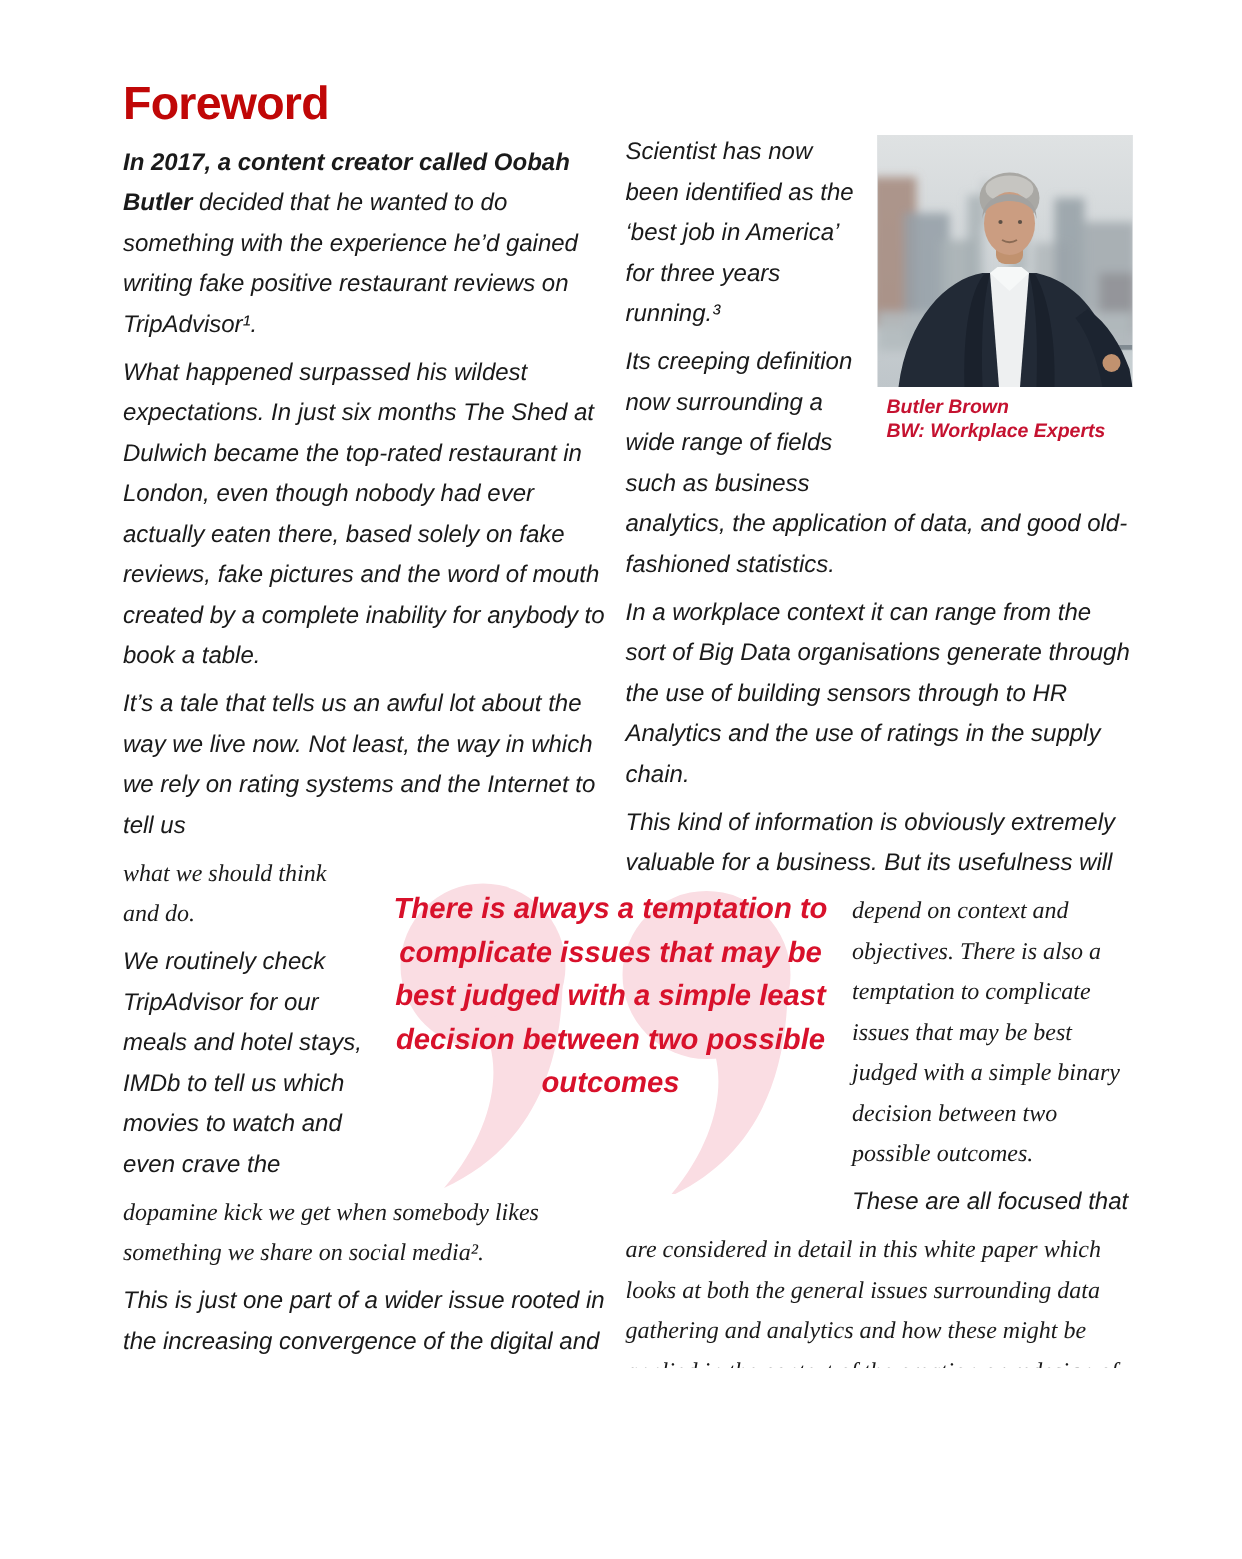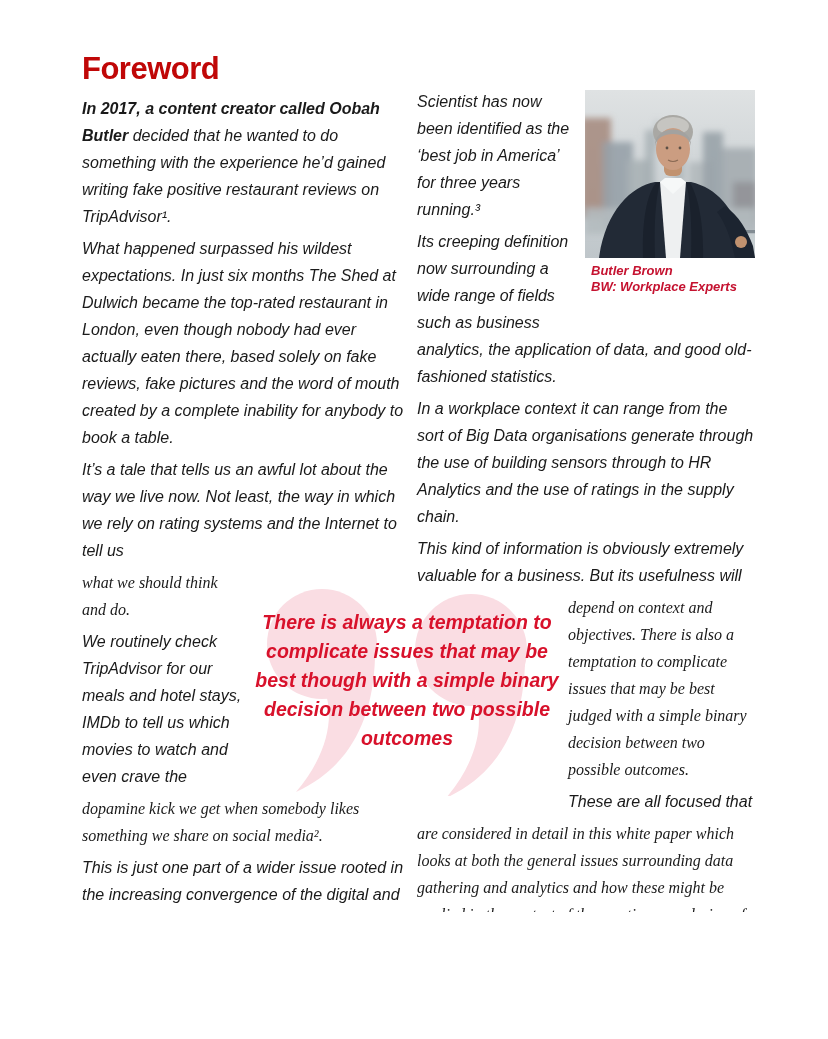--- a/index.html
+++ b/index.html
@@ -36,21 +36,21 @@
   }
   .photo-frame{width:170px;height:168px;overflow:hidden;background:#c6ccd0;}
   .photo-caption{
     margin-top:5px;padding-left:6px;
     font-size:13px;line-height:16px;font-weight:700;font-style:italic;
     color:#c51230;
   }
   
   .quote-marks{position:absolute;left:262px;top:584px;width:300px;height:212px;}
   .pull-quote{
-    position:absolute;left:233px;top:608px;width:348px;
+    position:absolute;left:233px;top:592px;width:348px;
     text-align:center;
     font-size:19.5px;line-height:29px;
     font-style:italic;font-weight:600;
     color:#d8112b;
   }
 </style>
 </head>
 <body>
 
 <div class="page">
@@ -147,18 +147,18 @@
       <g transform="translate(147,6)">
         <circle cx="62" cy="60" r="56"></circle>
         <path d="M116,74 C114,138 89,184 37,208 C73,166 77,122 61,98 Z"></path>
       </g>
     </g>
   </svg>
 
   <div class="pull-quote">
     <div>There is always a temptation to</div>
     <div>complicate issues that may be</div>
-    <div>best though with a simple binary</div>
+    <div>best judged with a simple least</div>
     <div>decision between two possible</div>
     <div>outcomes</div>
   </div>
 
 </div>
 
 </body></html>

